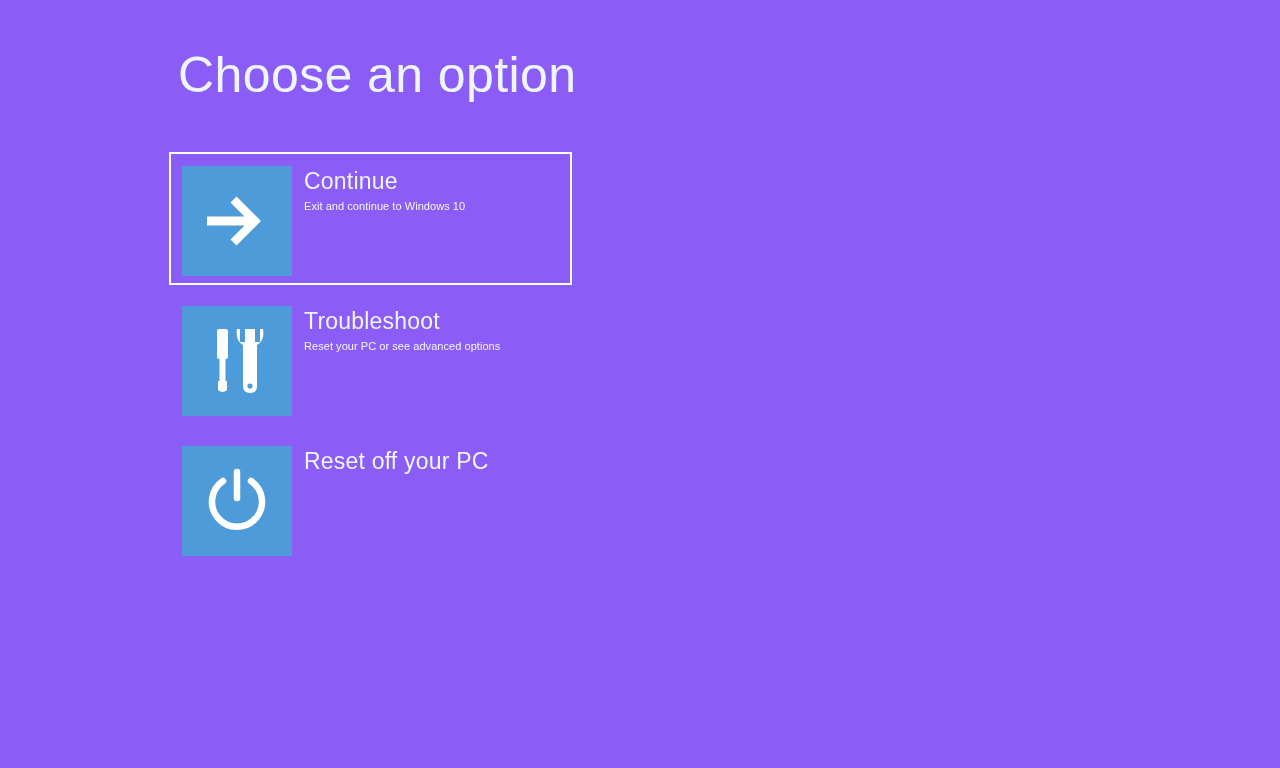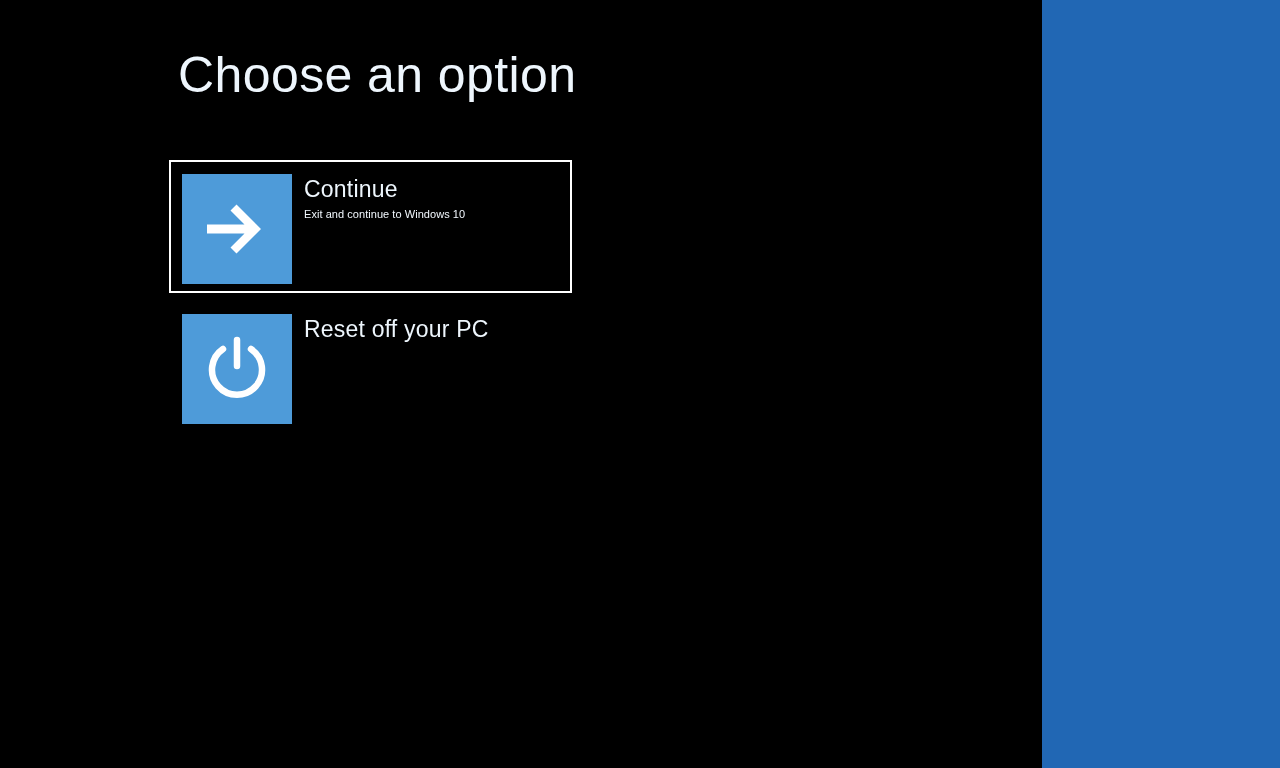--- a/index.html
+++ b/index.html
@@ -11,43 +11,43 @@
     overflow: hidden;
   }
   body {
     background: #2167b4;
     font-family: "Liberation Sans", sans-serif;
     -webkit-font-smoothing: antialiased;
   }
 
   #screen {
     position: relative;
-    width: 1042px;
+    width: 1280px;
     height: 768px;
-    background: #000000;
+    background: #8b5cf6;
   }
 
   
   #page-title {
     position: absolute;
     left: 178px;
     top: 45px;
     font-size: 50px;
     line-height: 60px;
     font-weight: 300;
     color: #eef6fd;
     letter-spacing: 0.4px;
     white-space: nowrap;
   }
 
   
   #options {
     position: absolute;
     left: 169px;
-    top: 160px;
+    top: 152px;
     width: 700px;
   }
 
   .option-row {
     position: relative;
     box-sizing: border-box;
     width: 403px;
     height: 133px;
     padding: 12px 0 0 11px;
     margin-bottom: 7px;
@@ -112,20 +112,43 @@
             <path fill="#ffffff" d="M6 23.5 H43.5 L29.5 9.5 L35.5 3.5 L60 28 L35.5 52.5 L29.5 46.5 L43.5 32.5 H6 Z"></path>
           </svg>
         </span>
       </div>
       <div class="option-text">
         <div class="option-title">Continue</div>
         <div class="option-subtitle">Exit and continue to Windows 10</div>
       </div>
     </div>
 
+    <div class="option-row">
+      <div class="option-tile">
+        <span>
+          <svg class="icon-svg" width="64" height="70" viewBox="0 0 64 70" aria-hidden="true">
+
+            <rect x="12" y="3" width="11" height="30" rx="2" fill="#ffffff"></rect>
+            <rect x="14.5" y="33" width="6" height="22" fill="#ffffff"></rect>
+            <path d="M13 55 H22 L22 64 Q17.5 68 13 64 Z" fill="#ffffff"></path>
+
+            <path fill="#ffffff" d="M35 3 L35 16 L40 16 L40 3
+                     L50 3 L50 16 L55 16 L55 3
+                     L58 3 Q60 14 52 19
+                     L52 60 Q52 67 45 67 Q38 67 38 60
+                     L38 19 Q30 14 32 3 Z"></path>
+            <circle cx="45" cy="60" r="2.6" fill="#4e9bd9"></circle>
+          </svg>
+        </span>
+      </div>
+      <div class="option-text">
+        <div class="option-title">Troubleshoot</div>
+        <div class="option-subtitle">Reset your PC or see advanced options</div>
+      </div>
+    </div>
 
     <div class="option-row">
       <div class="option-tile">
         <span>
           <svg class="icon-svg" width="66" height="68" viewBox="0 0 66 68" aria-hidden="true">
             <path fill="none" stroke="#ffffff" stroke-width="6.5" stroke-linecap="round" d="M19 14 A25 25 0 1 0 47 14"></path>
             <line x1="33" y1="5" x2="33" y2="31" stroke="#ffffff" stroke-width="6.5" stroke-linecap="round"></line>
           </svg>
         </span>
       </div>

